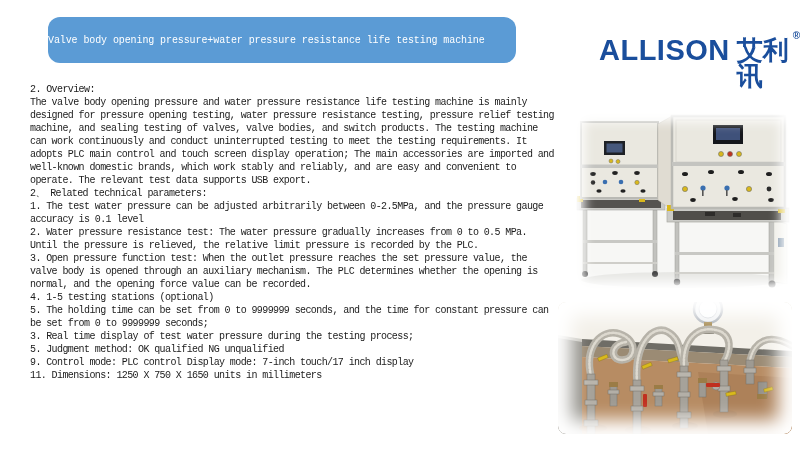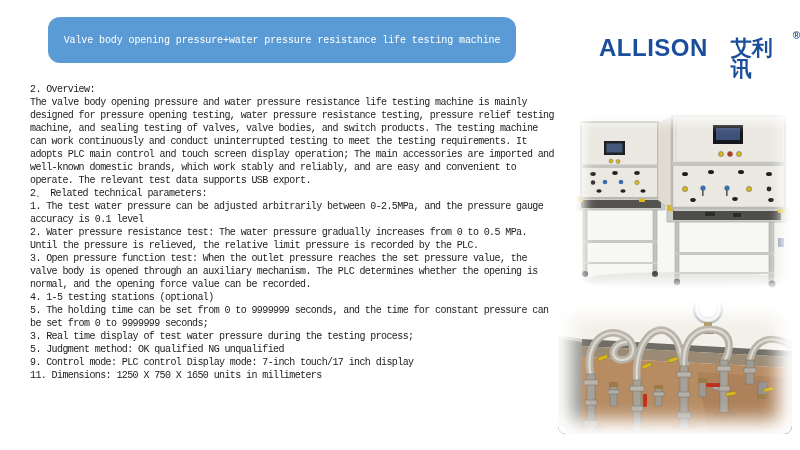--- a/index.html
+++ b/index.html
@@ -15,48 +15,47 @@
 
   
   .banner {
     position: absolute;
     left: 48px; top: 17px;
     width: 468px; height: 46px;
     background: #5B9BD5;
     border-radius: 12px;
     display: flex;
     align-items: center;
-    justify-content: center;
   }
   .banner span {
     color: #ffffff;
     font-size: 10px;
     letter-spacing: -0.1px;
     white-space: nowrap;
   }
 
   
   .logo {
     position: absolute;
     left: 599px; top: 36px;
     display: flex;
     align-items: flex-start;
     color: #1A4E9C;
     font-family: "Liberation Sans", sans-serif;
     line-height: 1;
   }
   .logo .brand {
-    font-size: 24px;
+    font-size: 29px;
     font-weight: bold;
     letter-spacing: 0.5px;
   }
   .logo .brand-cn {
-    font-size: 21px;
+    font-size: 26px;
     font-weight: bold;
-    margin-left: 23px;
+    margin-left: 7px;
     margin-top: 1px;
   }
   .logo .reg {
     font-size: 10px;
     font-weight: bold;
     margin-left: 3px;
     position: relative;
     top: -5px;
   }
 

